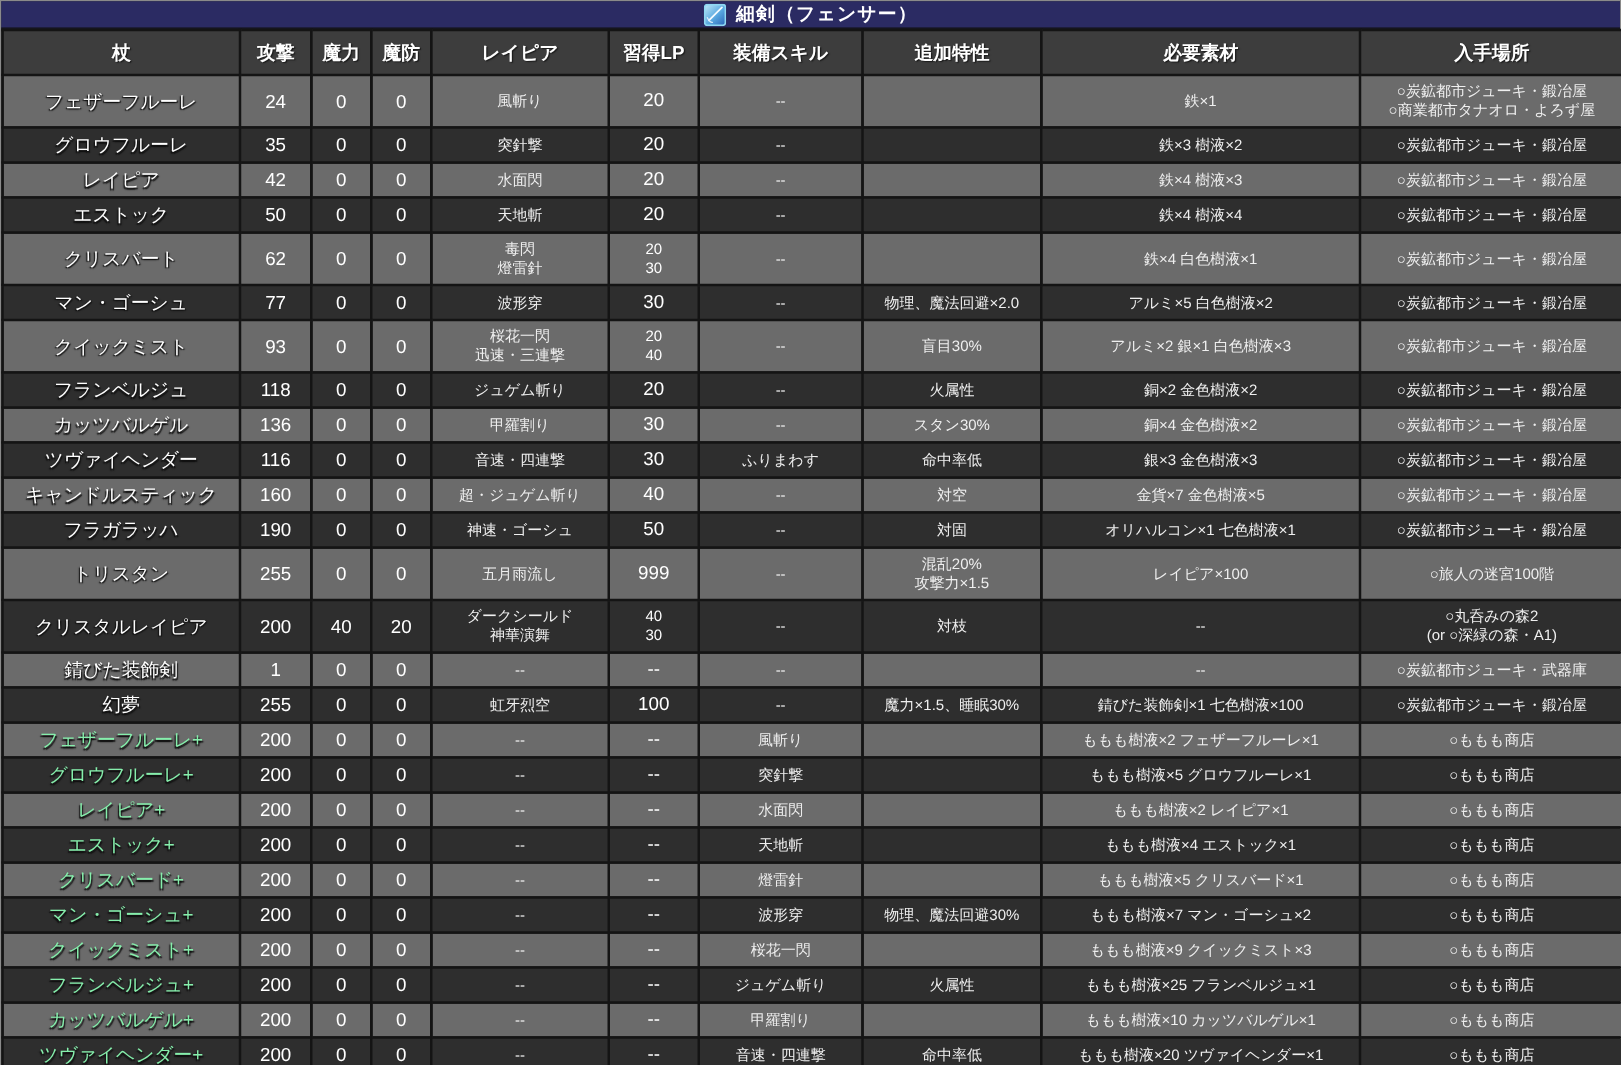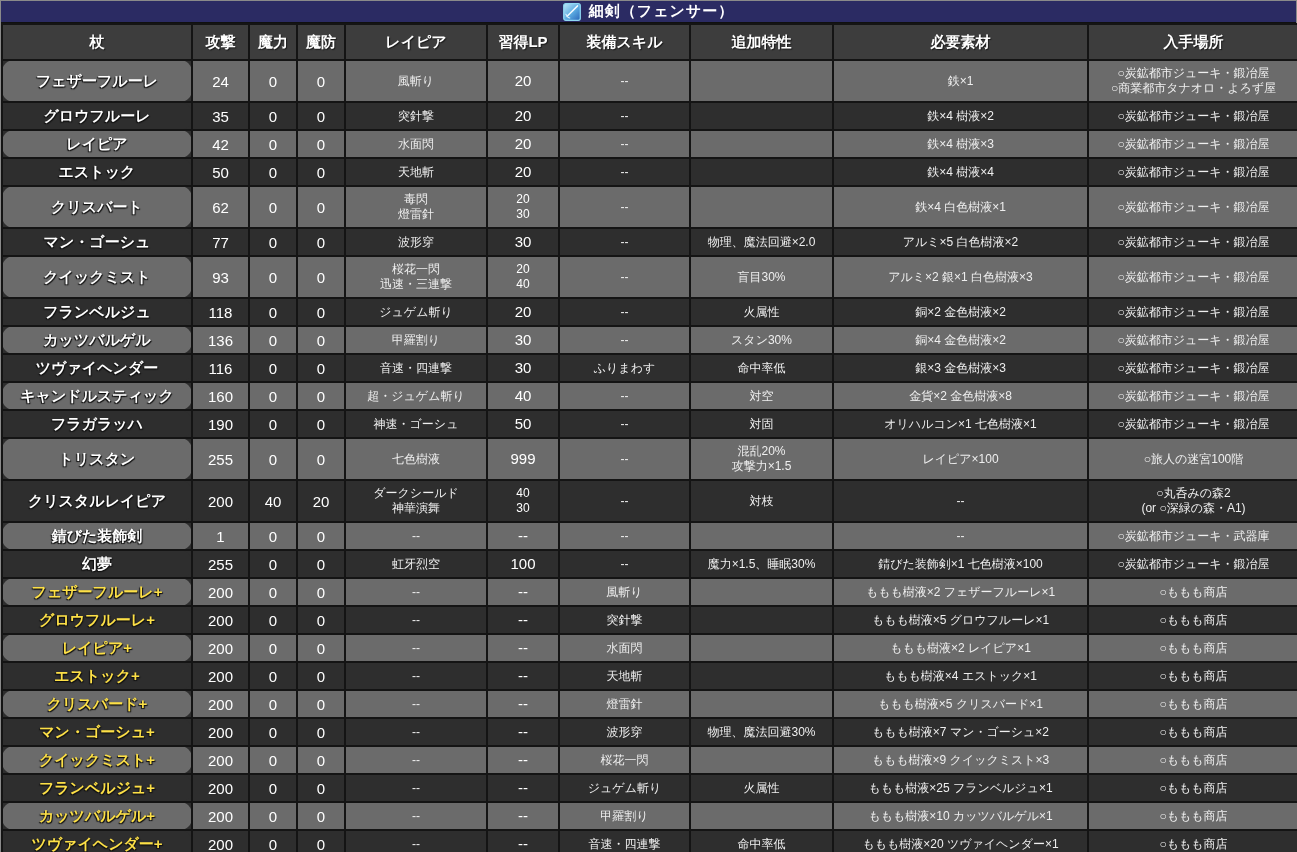--- a/index.html
+++ b/index.html
@@ -49,26 +49,25 @@
     font-weight: bold;
     height: 36px;
     text-shadow: 1px 1px 1px #1a1a1a;
   }
   tr.light td { background: #6b6b6b; }
   tr.dark  td { background: #2e2e2e; }
   td { color: #f2f2f2; height: 28px; }
   tr.tall td { height: 42px; }
   td.name {
     color: #ffffff;
-    font-weight: bold;
+    font-weight: normal;
     font-size: 15px;
     text-shadow: 1px 1px 1px #101010, -1px 1px 1px #101010;
-    border-radius: 12px;
-  }
-  td.name.plus { color: #fde047; }
+  }
+  td.name.plus { color: #86efac; }
   td.num { font-size: 15px; color: #ffffff; }
   td.small { font-size: 12px; color: #efefef; }
   td .ln { line-height: 15px; font-size: 12px; }
   td .ln1 { line-height: 18px; }
   td.num .ln1 { font-size: 15px; }
 </style>
 </head>
 <body>
 
 <div class="wrap">
@@ -140,21 +139,21 @@
           <td class="num">0</td>
           <td class="num">0</td>
           <td class="small">
             <div class="ln">突針撃</div>
           </td>
           <td class="num">
             <div class="ln ln1">20</div>
           </td>
           <td class="small">--</td>
           <td class="small"></td>
-          <td class="small">鉄×4 樹液×2</td>
+          <td class="small">鉄×3 樹液×2</td>
           <td class="small">
             <div class="ln">○炭鉱都市ジューキ・鍛冶屋</div>
           </td>
         </tr>
         <tr class="light">
           <td class="name">レイピア</td>
           <td class="num">42</td>
           <td class="num">0</td>
           <td class="num">0</td>
           <td class="small">
@@ -318,21 +317,21 @@
           <td class="small">
             <div class="ln">超・ジュゲム斬り</div>
           </td>
           <td class="num">
             <div class="ln ln1">40</div>
           </td>
           <td class="small">--</td>
           <td class="small">
             <div class="ln">対空</div>
           </td>
-          <td class="small">金貨×2 金色樹液×8</td>
+          <td class="small">金貨×7 金色樹液×5</td>
           <td class="small">
             <div class="ln">○炭鉱都市ジューキ・鍛冶屋</div>
           </td>
         </tr>
         <tr class="dark">
           <td class="name">フラガラッハ</td>
           <td class="num">190</td>
           <td class="num">0</td>
           <td class="num">0</td>
           <td class="small">
@@ -349,21 +348,21 @@
           <td class="small">
             <div class="ln">○炭鉱都市ジューキ・鍛冶屋</div>
           </td>
         </tr>
         <tr class="light tall">
           <td class="name">トリスタン</td>
           <td class="num">255</td>
           <td class="num">0</td>
           <td class="num">0</td>
           <td class="small">
-            <div class="ln">七色樹液</div>
+            <div class="ln">五月雨流し</div>
           </td>
           <td class="num">
             <div class="ln ln1">999</div>
           </td>
           <td class="small">--</td>
           <td class="small">
             <div class="ln">混乱20%</div>
             <div class="ln">攻撃力×1.5</div>
           </td>
           <td class="small">レイピア×100</td>

